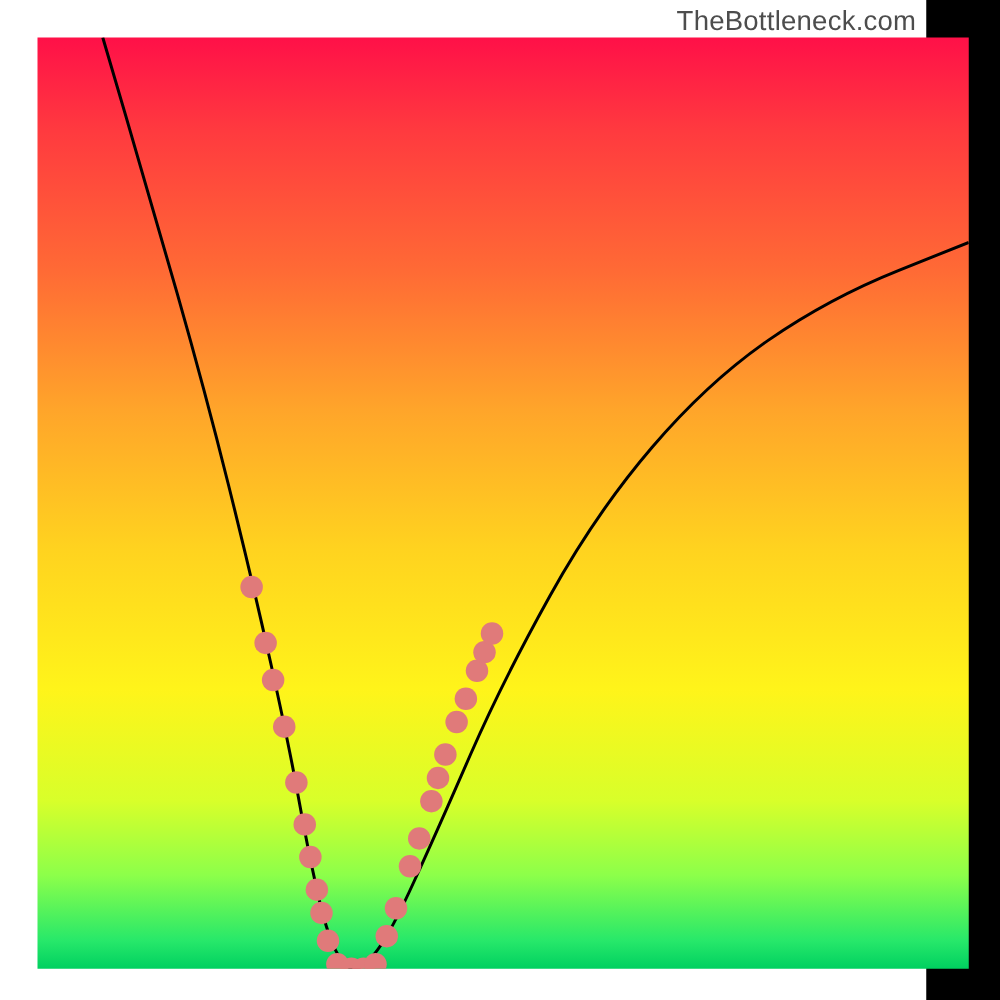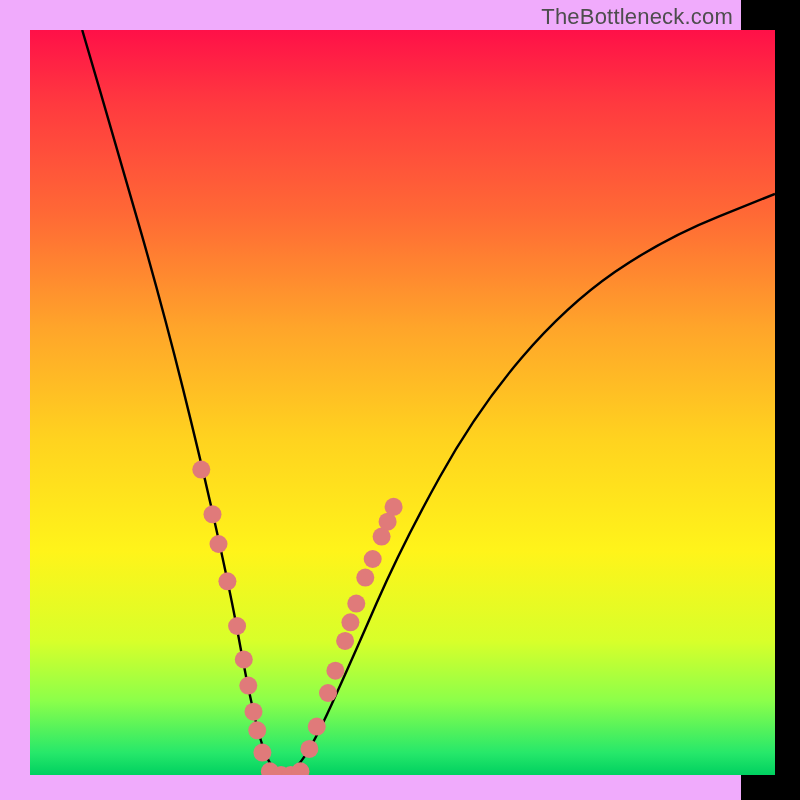--- a/index.html
+++ b/index.html
@@ -8,21 +8,21 @@
     width: 800px;
     height: 800px;
     background: #000;
     overflow: hidden;
     font-family: Arial, Helvetica, sans-serif;
   }
   .stage {
     position: relative;
     width: 741px;
     height: 800px;
-    background: #f0abfc;
+    background: #ffffff;
   }
   .plot {
     position: absolute;
     left: 30px;
     top: 30px;
     width: 745px;
     height: 745px;
     background: linear-gradient(
       to bottom,
       #ff1048 0%,

